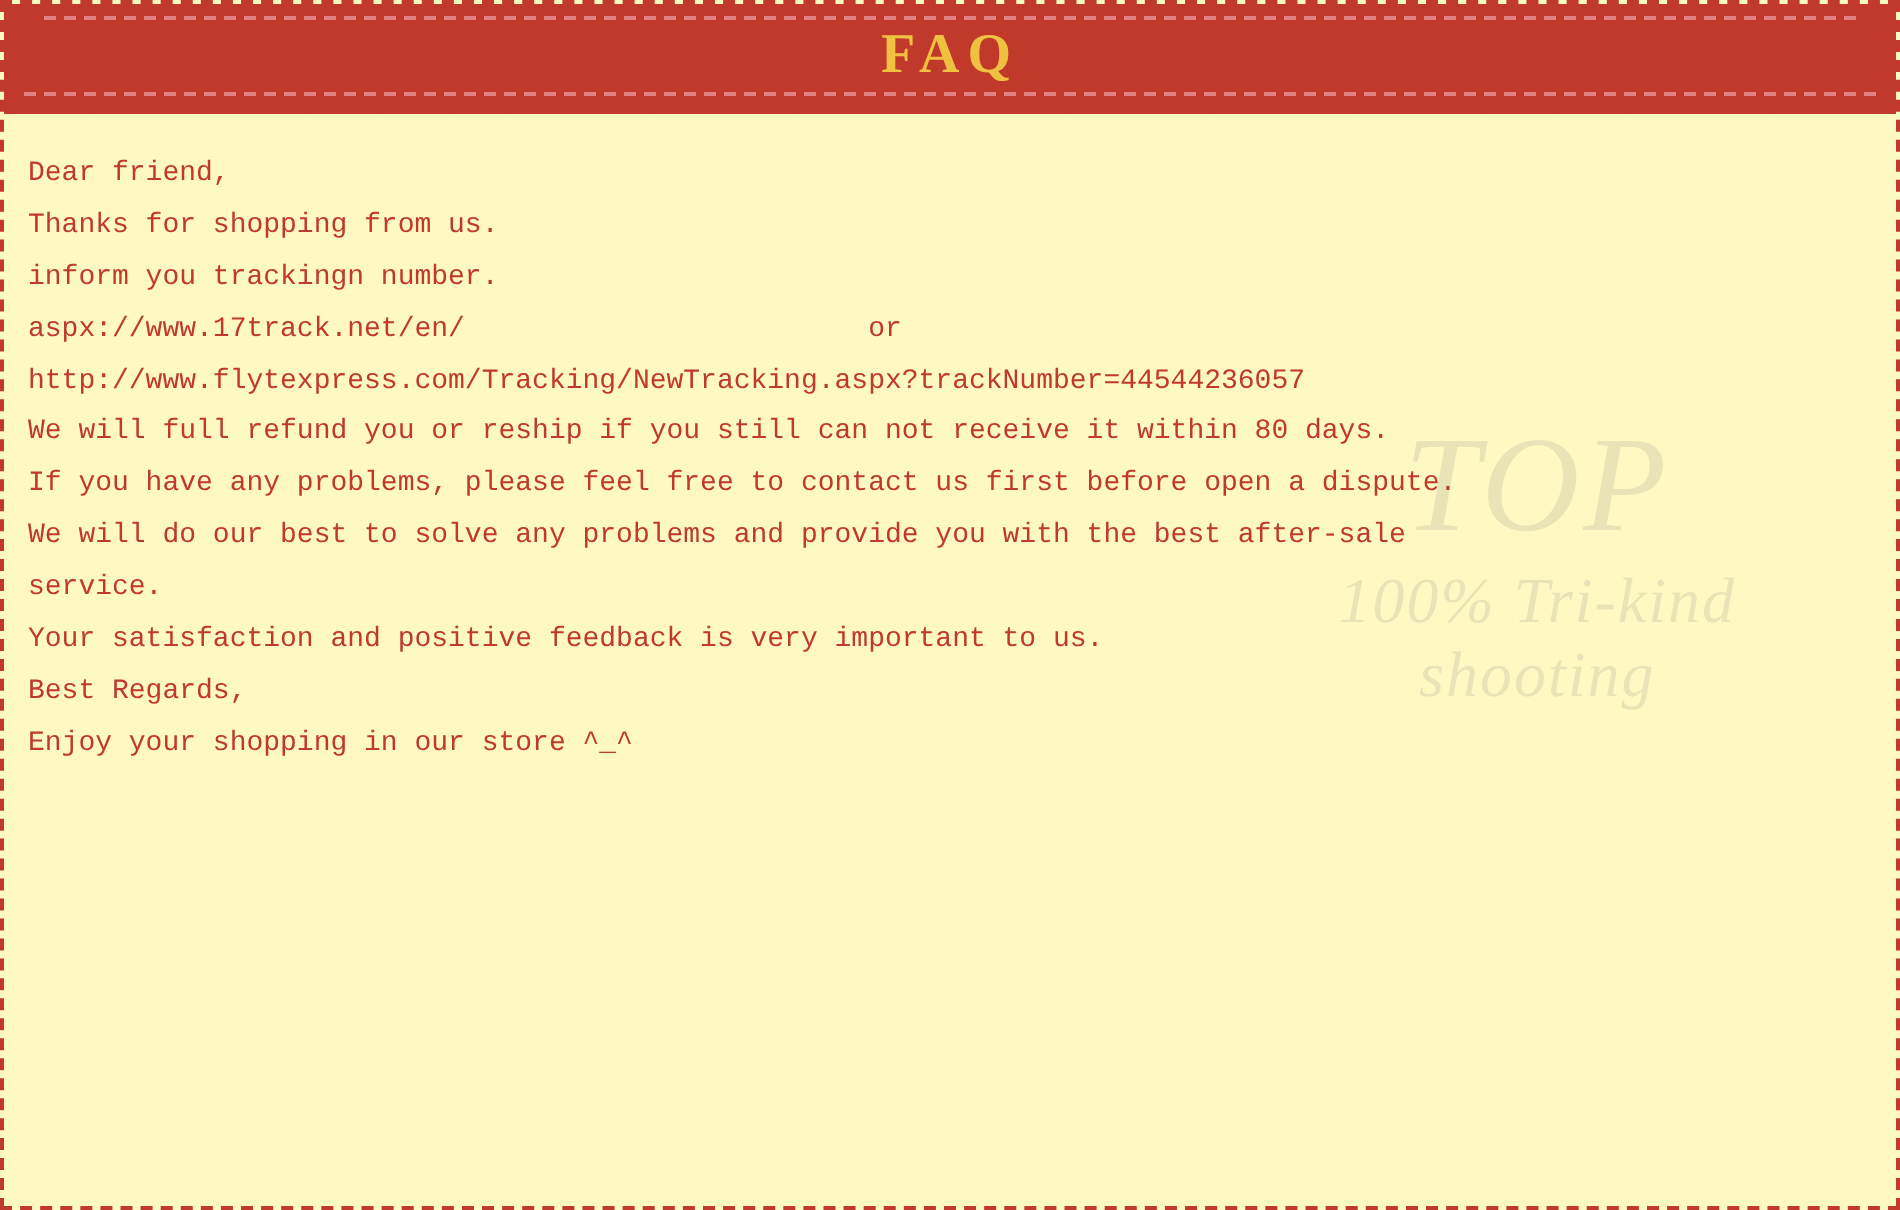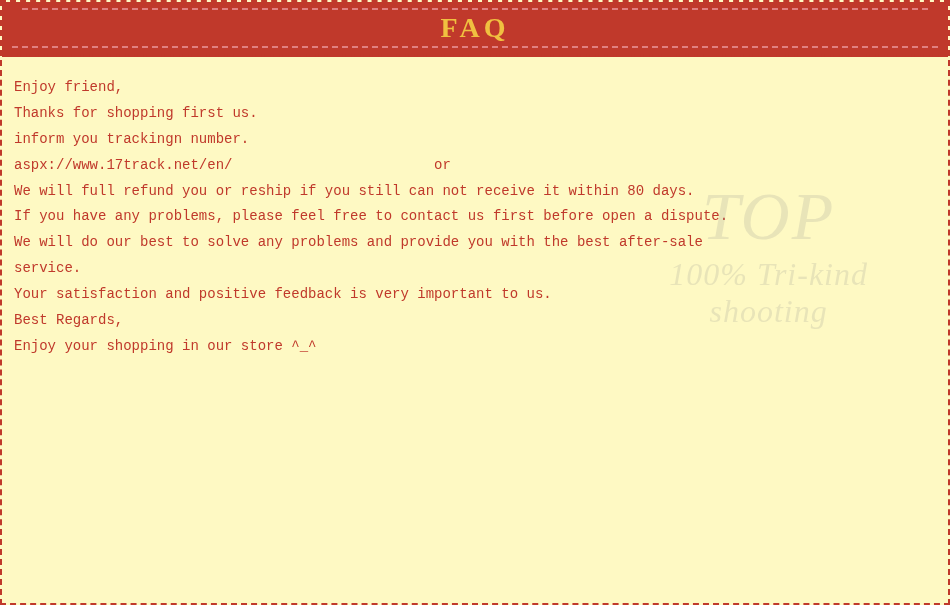--- a/index.html
+++ b/index.html
@@ -106,24 +106,25 @@
     <div class="dashed-line-bottom"></div>
   </div>
 
   <div class="content-section">
     <div class="watermark">
       <div class="watermark-top">TOP</div>
       <div class="watermark-bottom">100% Tri-kind</div>
       <div class="watermark-bottom">shooting</div>
     </div>
     <div id="content-lines-container">
-        <div class="content-line">Enjoy friend,</div>
-        <div class="content-line">Thanks for shopping first us.</div>
+        <div class="content-line">Dear friend,</div>
+        <div class="content-line">Thanks for shopping from us.</div>
         <div class="content-line">inform you trackingn number.</div>
         <div class="content-line">aspx://www.17track.net/en/                        or</div>
+        <div class="content-line">http://www.flytexpress.com/Tracking/NewTracking.aspx?trackNumber=44544236057</div>
         <div class="content-line">We will full refund you or reship if you still can not receive it within 80 days.</div>
         <div class="content-line">If you have any problems, please feel free to contact us first before open a dispute.</div>
         <div class="content-line">We will do our best to solve any problems and provide you with the best after-sale</div>
         <div class="content-line">service.</div>
         <div class="content-line">Your satisfaction and positive feedback is very important to us.</div>
         <div class="content-line">Best Regards,</div>
         <div class="content-line">Enjoy your shopping in our store ^_^</div>
       </div>
   </div>
 </div>

